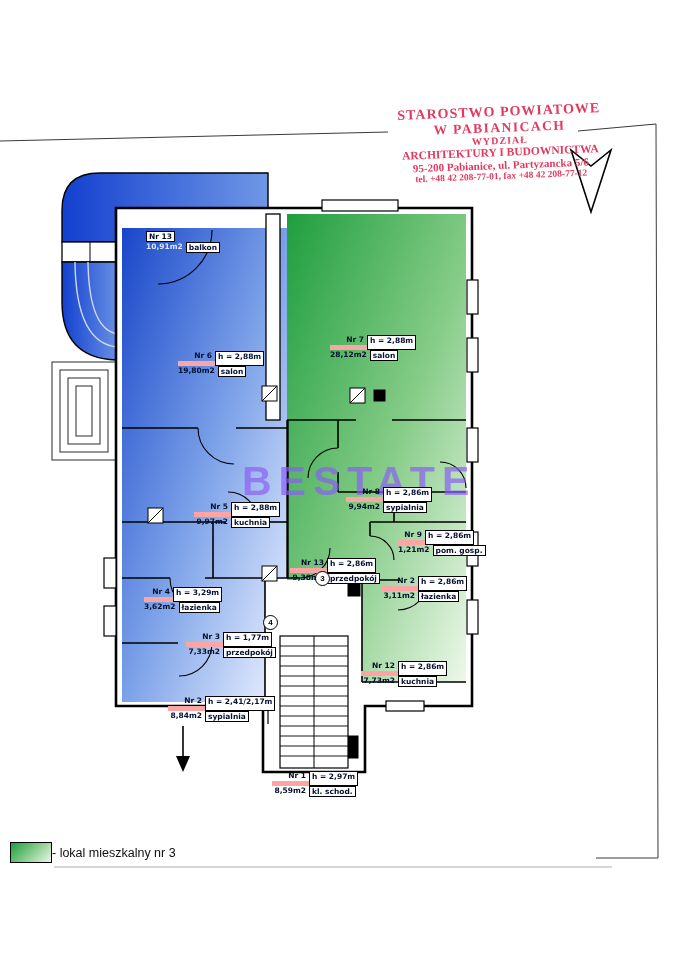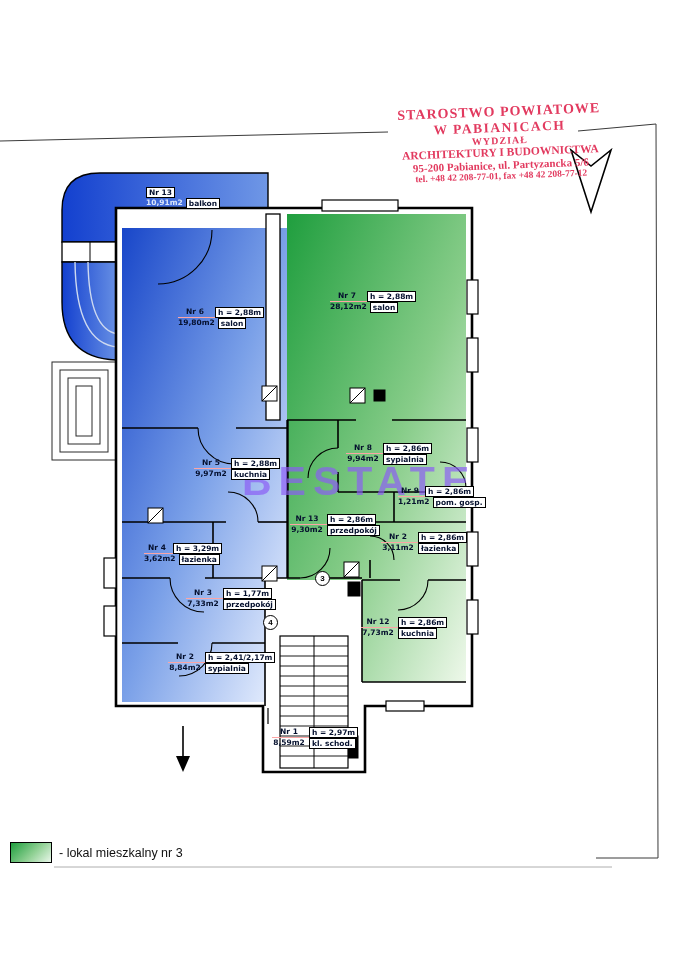--- a/index.html
+++ b/index.html
@@ -13,35 +13,35 @@
   .stamp .s2{font-size:13.5px;letter-spacing:1.5px;}
   .stamp .s3{font-size:10px;letter-spacing:1px;}
   .stamp .s4{font-size:11.5px;}
   .stamp .s5{font-size:11px;}
   .stamp .s6{font-size:9.5px;}
   
   .watermark{position:absolute;left:242px;top:458px;font-size:41px;font-weight:bold;
              letter-spacing:7px;color:#8b5cf6;opacity:.68;font-family:"Liberation Sans",sans-serif;}
   
   .rlabel{position:absolute;font-family:"DejaVu Sans",sans-serif;font-size:7.5px;font-weight:bold;
-          line-height:10px;white-space:nowrap;color:#05102e;}
+          line-height:10px;white-space:nowrap;color:#05102e;margin-top:44px;}
   .rlabel .row{display:flex;align-items:stretch;}
-  .rlabel .plain{min-width:34px;text-align:center;padding:0 3px 0 0;}
-  .rlabel .row:first-child .plain{border-bottom:1px solid #fca5a5;}
+  .rlabel .plain{min-width:34px;text-align:right;padding:0 3px 0 0;}
+  .rlabel .row:first-child .plain{border-bottom:5px solid #fca5a5;}
   .rlabel .boxed{background:#fff;border:1px solid #000;padding:0 2px;line-height:9px;}
   
   .marker{position:absolute;width:13px;height:13px;border:1px solid #000;border-radius:50%;
           background:#fff;font-size:8px;font-weight:bold;display:flex;align-items:center;
           justify-content:center;color:#000;}
   
   .summary{position:absolute;left:329px;top:790px;font-size:12.8px;line-height:14.6px;color:#101010;}
   .legend{position:absolute;left:10px;top:842px;display:flex;align-items:center;color:#101010;}
   .legend .swatch{width:40px;height:19px;border:1.3px solid #000;
                   background:linear-gradient(135deg,#1f9e3e 0%,#8fd093 55%,#e9f7ea 100%);}
-  .legend .lab{margin-left:7px;font-size:12.5px;}
+  .legend .lab{margin-left:0;font-size:12.5px;}
   svg{position:absolute;left:0;top:0;}
 </style>
 </head>
 <body>
 
 <div class="page">
 
   <svg width="679" height="960" viewBox="0 0 679 960">
     <defs>
       <linearGradient id="gBlue" x1="0" y1="0" x2="1" y2="1">

